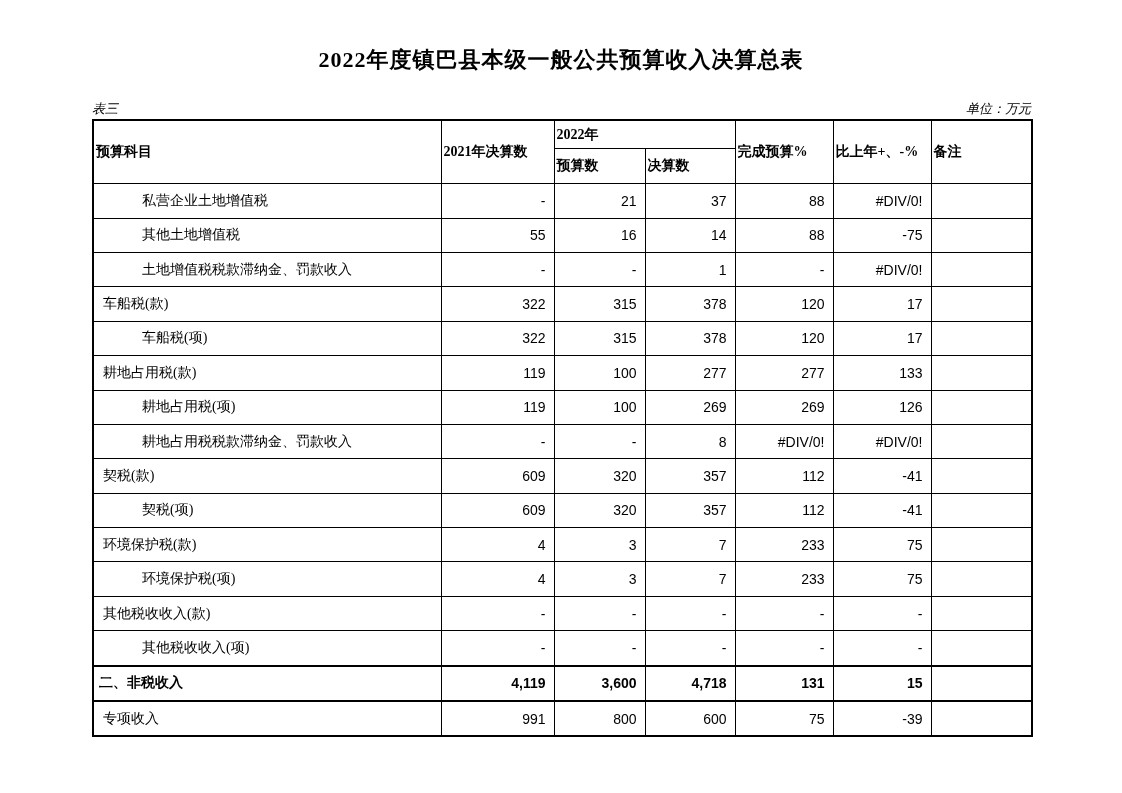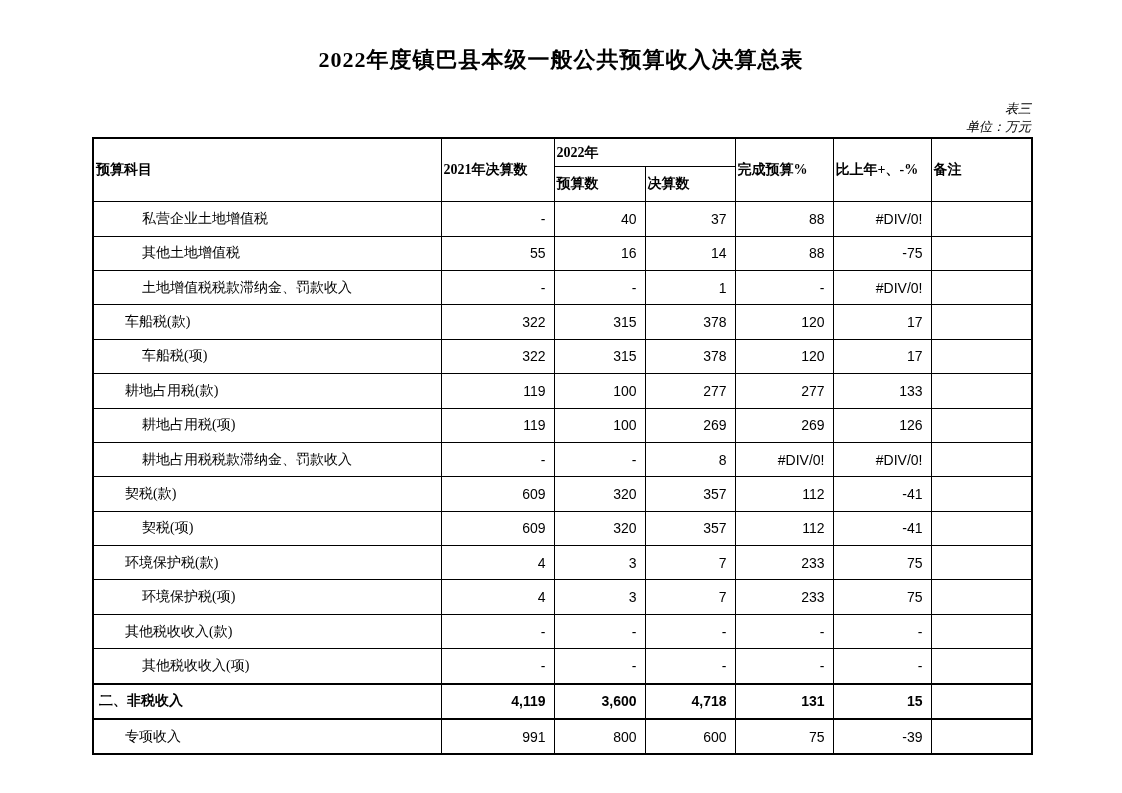--- a/index.html
+++ b/index.html
@@ -23,24 +23,22 @@
     font-size: 22px;
     font-weight: bold;
     letter-spacing: 1px;
     line-height: 1.1;
   }
   .meta-row {
     width: 939px;
     margin: 28px 0 1px 92px;
     display: flex;
     justify-content: space-between;
-    align-items: flex-end;
     font-size: 13px;
     font-style: italic;
-    flex-direction: column;
   }
   table.budget-table {
     margin-left: 92px;
     width: 939px;
     border-collapse: collapse;
     table-layout: fixed;
     border: 2px solid #000;
   }
   table.budget-table th,
   table.budget-table td {
@@ -58,21 +56,21 @@
   tr.hdr-top th { height: 27px; }
   tr.hdr-sub th { height: 34px; }
   tbody td {
     height: 33.4px;
     font-size: 14px;
     vertical-align: middle;
     padding: 0;
   }
   td.subject { text-align: left; }
   td.indent-0 { padding-left: 5px; }
-  td.indent-1 { padding-left: 31px; }
+  td.indent-1 { padding-left: 9px; }
   td.indent-2 { padding-left: 48px; }
   td.num {
     text-align: right;
     padding-right: 8px;
     font-family: "Liberation Sans", sans-serif;
   }
   tr.section-row td {
     font-weight: bold;
     border-top: 2px solid #000;
     border-bottom: 2px solid #000;
@@ -111,21 +109,21 @@
       </tr>
       <tr class="hdr-sub">
         <th>预算数</th>
         <th>决算数</th>
       </tr>
     </thead>
     <tbody id="table-body">
         <tr>
           <td class="subject indent-2">私营企业土地增值税</td>
           <td class="num">-</td>
-          <td class="num">40</td>
+          <td class="num">21</td>
           <td class="num">37</td>
           <td class="num">88</td>
           <td class="num">#DIV/0!</td>
           <td class="notes"></td>
         </tr>
         <tr>
           <td class="subject indent-2">其他土地增值税</td>
           <td class="num">55</td>
           <td class="num">16</td>
           <td class="num">14</td>

